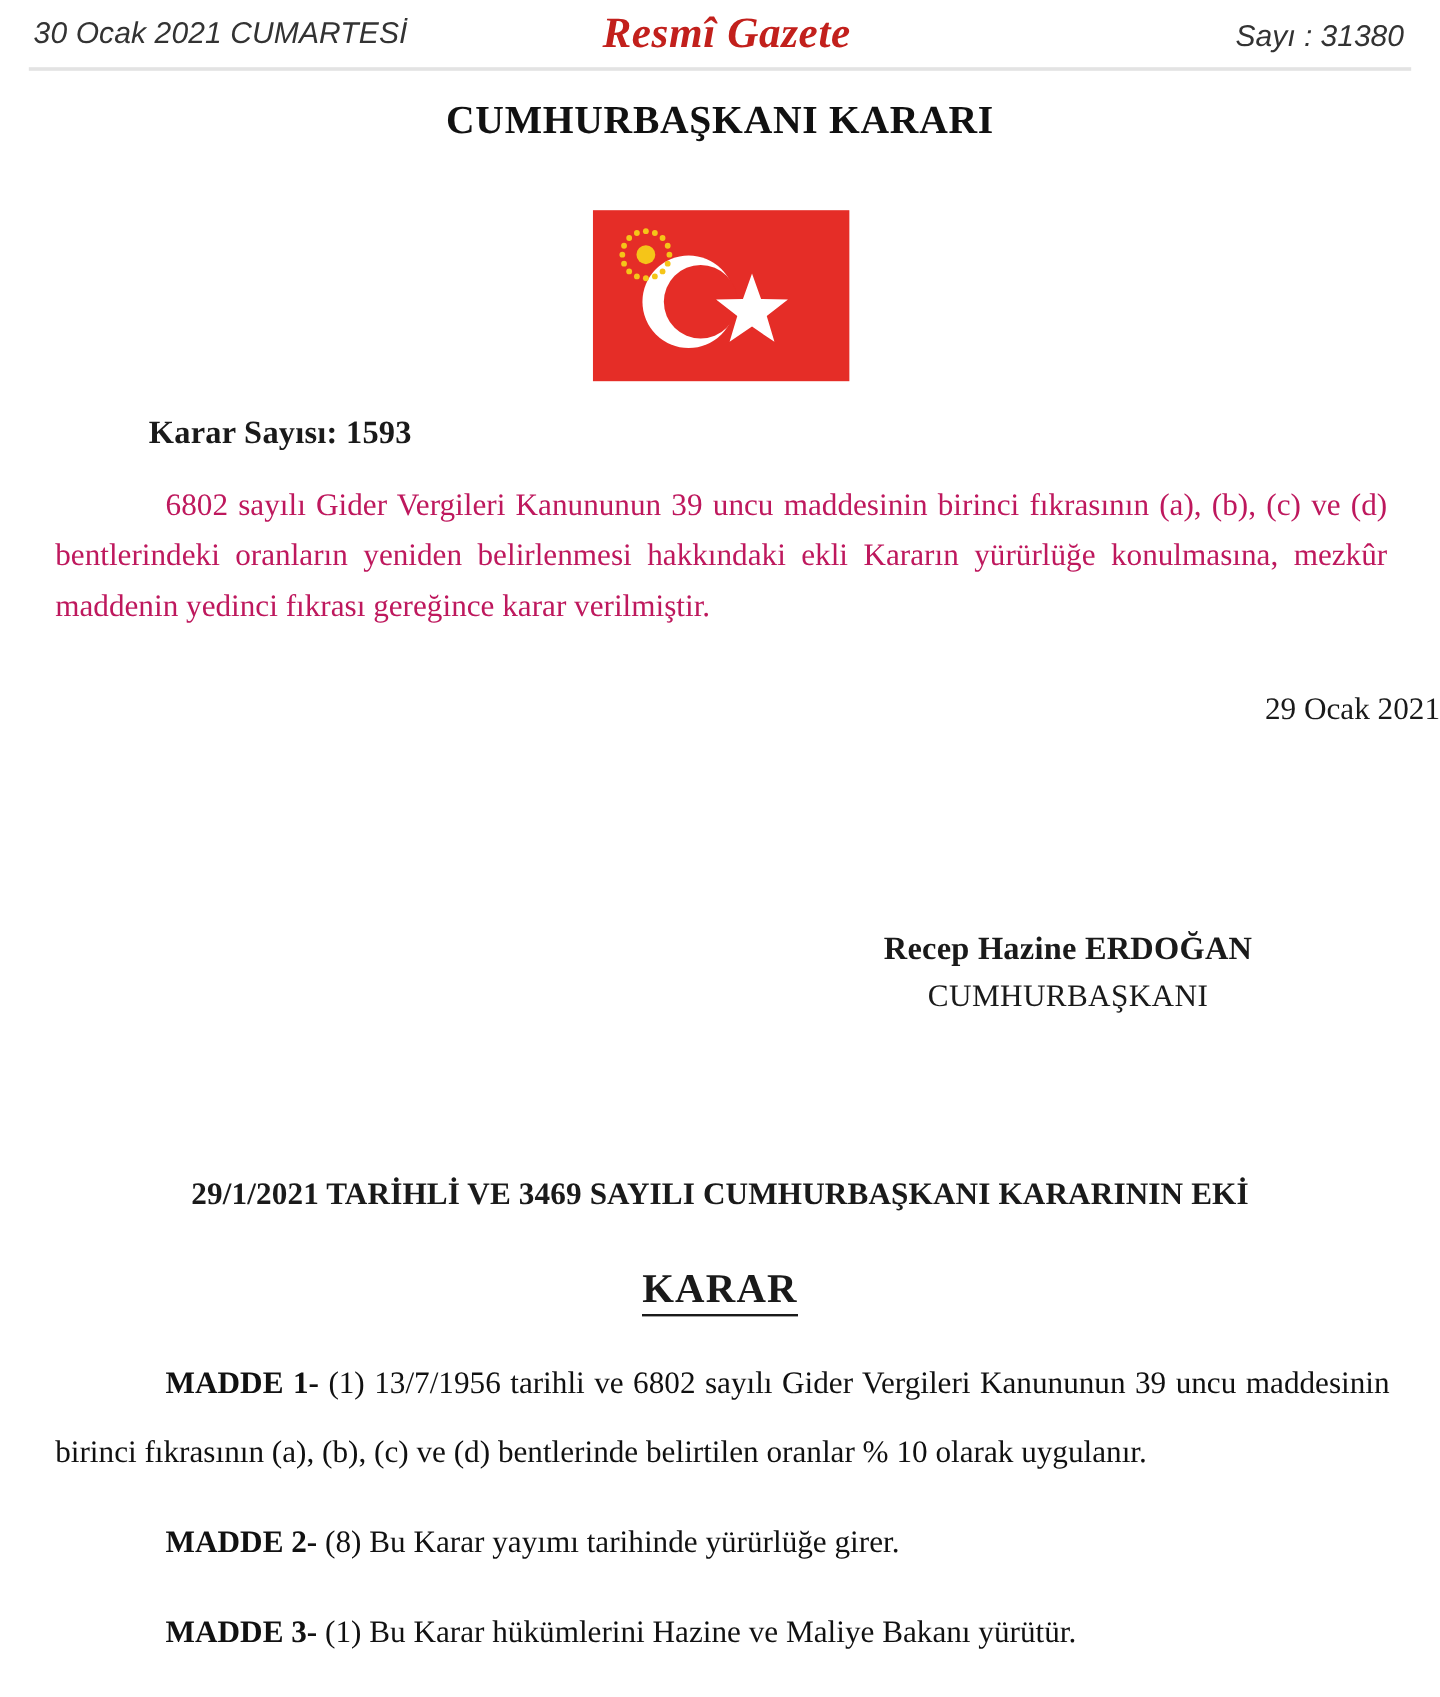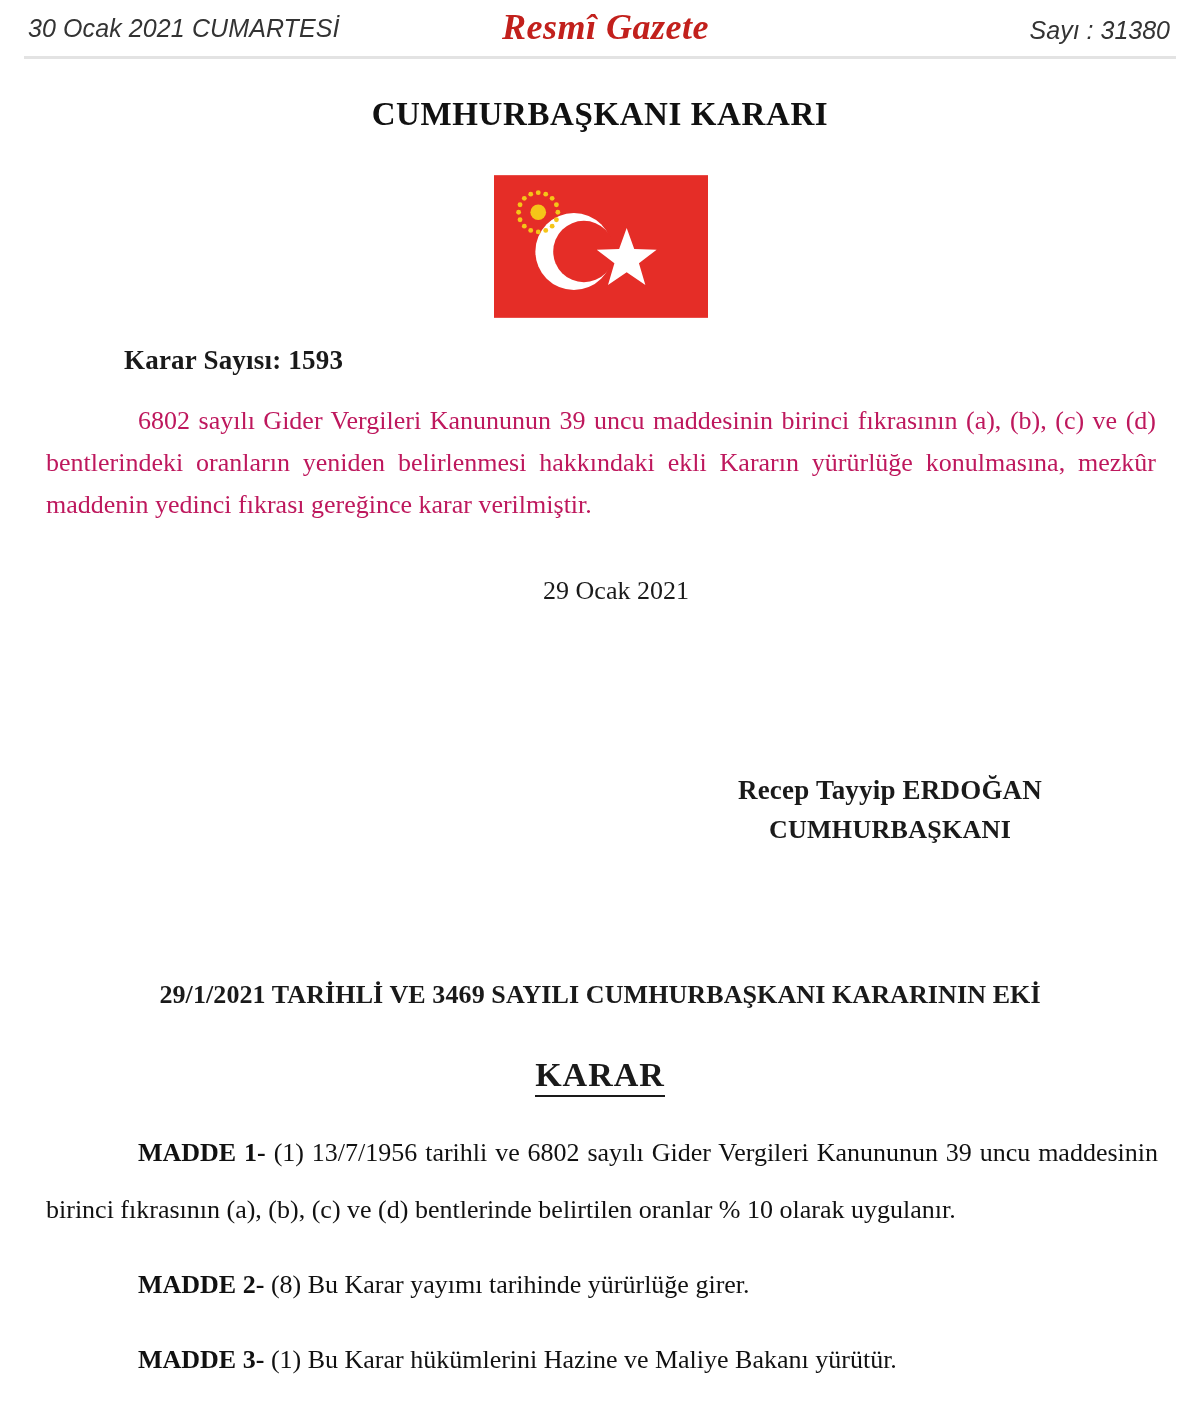--- a/index.html
+++ b/index.html
@@ -67,21 +67,21 @@
     width: 1152px;
     height: 3px;
     background: #e3e3e3;
   }
 
   
   .doc-title {
     position: absolute;
     left: 0;
     right: 0;
-    top: 96px;
+    top: 83px;
     text-align: center;
     font-size: 33px;
     font-weight: 700;
     letter-spacing: 0.6px;
     color: #111111;
   }
 
   
   .flag-wrap {
     position: absolute;
@@ -117,42 +117,42 @@
   .intro-para.justify-all {
     text-align-last: left;
   }
 
   
   .sign-date {
     position: absolute;
     left: 0;
     right: 0;
     top: 576px;
-    text-align: center;
+    text-align: right;
     font-size: 26px;
     padding-left: 32px;
   }
 
   
   .signature {
     position: absolute;
     left: 620px;
     top: 770px;
     width: 540px;
     text-align: center;
   }
   .signature-name {
     font-size: 27px;
     font-weight: 700;
     letter-spacing: 0.2px;
     line-height: 40px;
   }
   .signature-title {
     font-size: 26px;
-    font-weight: 700;
+    font-weight: 400;
     letter-spacing: 0.3px;
     line-height: 40px;
   }
 
   
   .annex-heading {
     position: absolute;
     left: 0;
     right: 0;
     top: 980px;
@@ -241,21 +241,21 @@
   </svg>
 </div>
 
 <div class="karar-sayisi">Karar Sayısı: 1593</div>
 
 <div class="intro-para justify-all">6802 sayılı Gider Vergileri Kanununun 39 uncu maddesinin birinci fıkrasının (a), (b), (c) ve (d) bentlerindeki oranların yeniden belirlenmesi hakkındaki ekli Kararın yürürlüğe konulmasına, mezkûr maddenin yedinci fıkrası gereğince karar verilmiştir.</div>
 
 <div class="sign-date">29 Ocak 2021</div>
 
 <div class="signature">
-  <div class="signature-name">Recep Tayyip ERDOĞAN</div>
+  <div class="signature-name">Recep Hazine ERDOĞAN</div>
   <div class="signature-title">CUMHURBAŞKANI</div>
 </div>
 
 <div class="annex-heading">29/1/2021 TARİHLİ VE 3469 SAYILI CUMHURBAŞKANI KARARININ EKİ</div>
 
 <div class="annex-subheading">
   <span>KARAR</span>
 </div>
 
 <div class="article" id="article-1">

